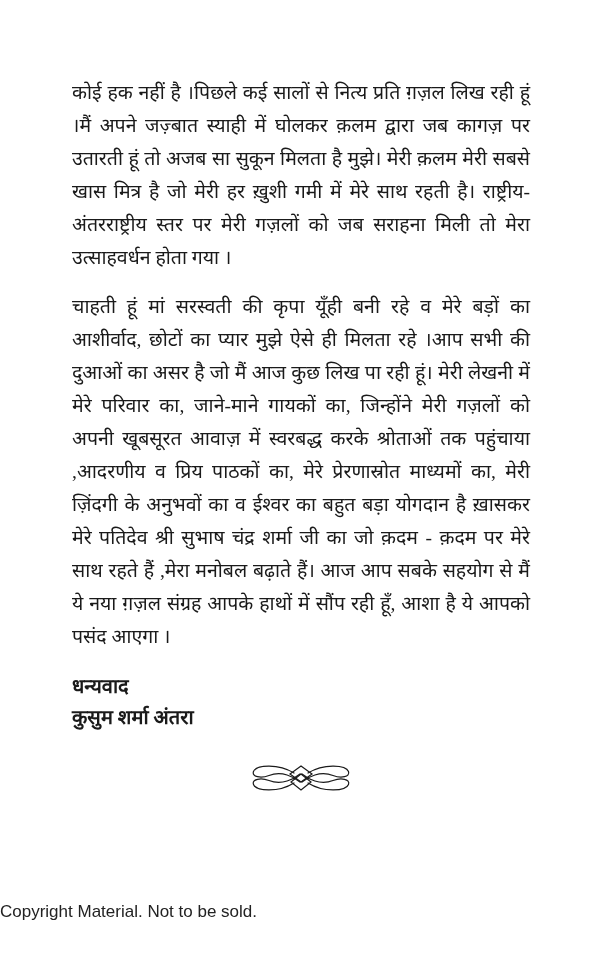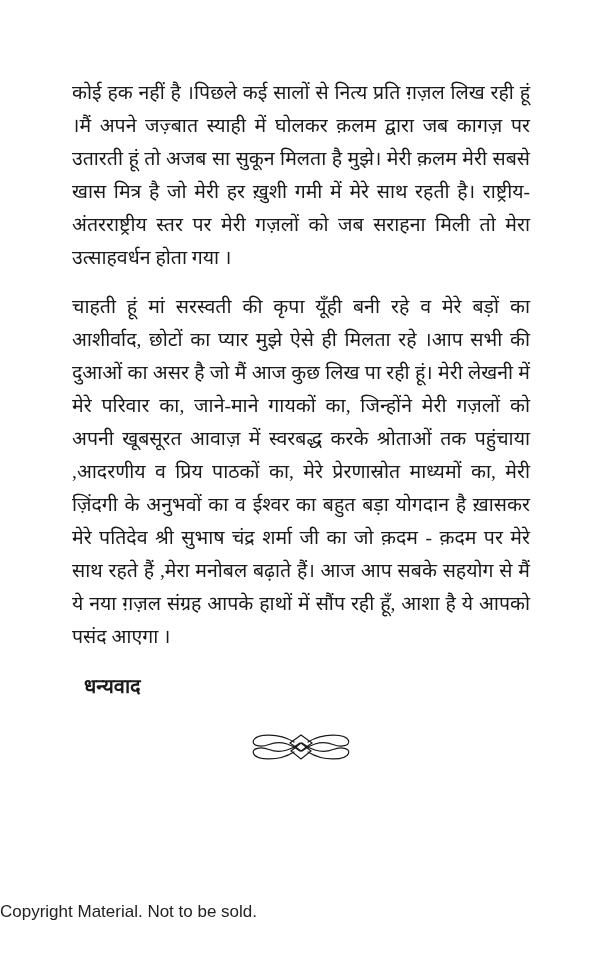--- a/index.html
+++ b/index.html
@@ -30,21 +30,21 @@
     text-justify: inter-word;
     color: #1a1a1a;
   }
   .signature {
     margin-top: 18px;
     font-weight: 700;
     font-size: 20px;
     line-height: 31px;
   }
   .sig-line {
-    margin: 12px;
+    margin: 0;
   }
   .ornament-wrap {
     margin-top: 26px;
     text-align: center;
   }
   .ornament-wrap svg {
     display: inline-block;
   }
   .footer {
     position: absolute;
@@ -63,20 +63,21 @@
 <div class="page">
 
   <div class="text-block">
 
     <p class="body-para">कोई हक नहीं है ।पिछले कई सालों से नित्य प्रति ग़ज़ल लिख रही हूं ।मैं अपने जज़्बात स्याही में घोलकर क़लम द्वारा जब कागज़ पर उतारती हूं तो अजब सा सुकून मिलता है मुझे। मेरी क़लम मेरी सबसे खास मित्र है जो मेरी हर ख़ुशी गमी में मेरे साथ रहती है। राष्ट्रीय-अंतरराष्ट्रीय स्तर पर मेरी गज़लों को जब सराहना मिली तो मेरा उत्साहवर्धन होता गया ।</p>
 
     <p class="body-para">चाहती हूं मां सरस्वती की कृपा यूँही बनी रहे व मेरे बड़ों का आशीर्वाद, छोटों का प्यार मुझे ऐसे ही मिलता रहे ।आप सभी की दुआओं का असर है जो मैं आज कुछ लिख पा रही हूं। मेरी लेखनी में मेरे परिवार का, जाने-माने गायकों का, जिन्होंने मेरी गज़लों को अपनी खूबसूरत आवाज़ में स्वरबद्ध करके श्रोताओं तक पहुंचाया ,आदरणीय व प्रिय पाठकों का, मेरे प्रेरणास्रोत माध्यमों का, मेरी ज़िंदगी के अनुभवों का व ईश्वर का बहुत बड़ा योगदान है ख़ासकर मेरे पतिदेव श्री सुभाष चंद्र शर्मा जी का जो क़दम - क़दम पर मेरे साथ रहते हैं ,मेरा मनोबल बढ़ाते हैं। आज आप सबके सहयोग से मैं ये नया ग़ज़ल संग्रह आपके हाथों में सौंप रही हूँ, आशा है ये आपको पसंद आएगा ।</p>
 
     <div class="signature">
       <p class="sig-line">धन्यवाद</p>
+      <p class="sig-line">कुसुम शर्मा अंतरा</p>
     </div>
 
     <div class="ornament-wrap">
       <svg width="110" height="38" viewBox="0 0 220 64" aria-hidden="true">
         <g fill="none" stroke="#1a1a1a" stroke-width="2.4" stroke-linecap="round">
 
           <path d="M110,8 L132,24 L110,40 L88,24 Z"></path>
           <path d="M110,24 L130,40 L110,56 L90,40 Z"></path>
 
           <path d="M96,22 C 64,2 20,6 15,19 C 11,30 30,33 46,27 C 72,17 96,30 108,40"></path>

